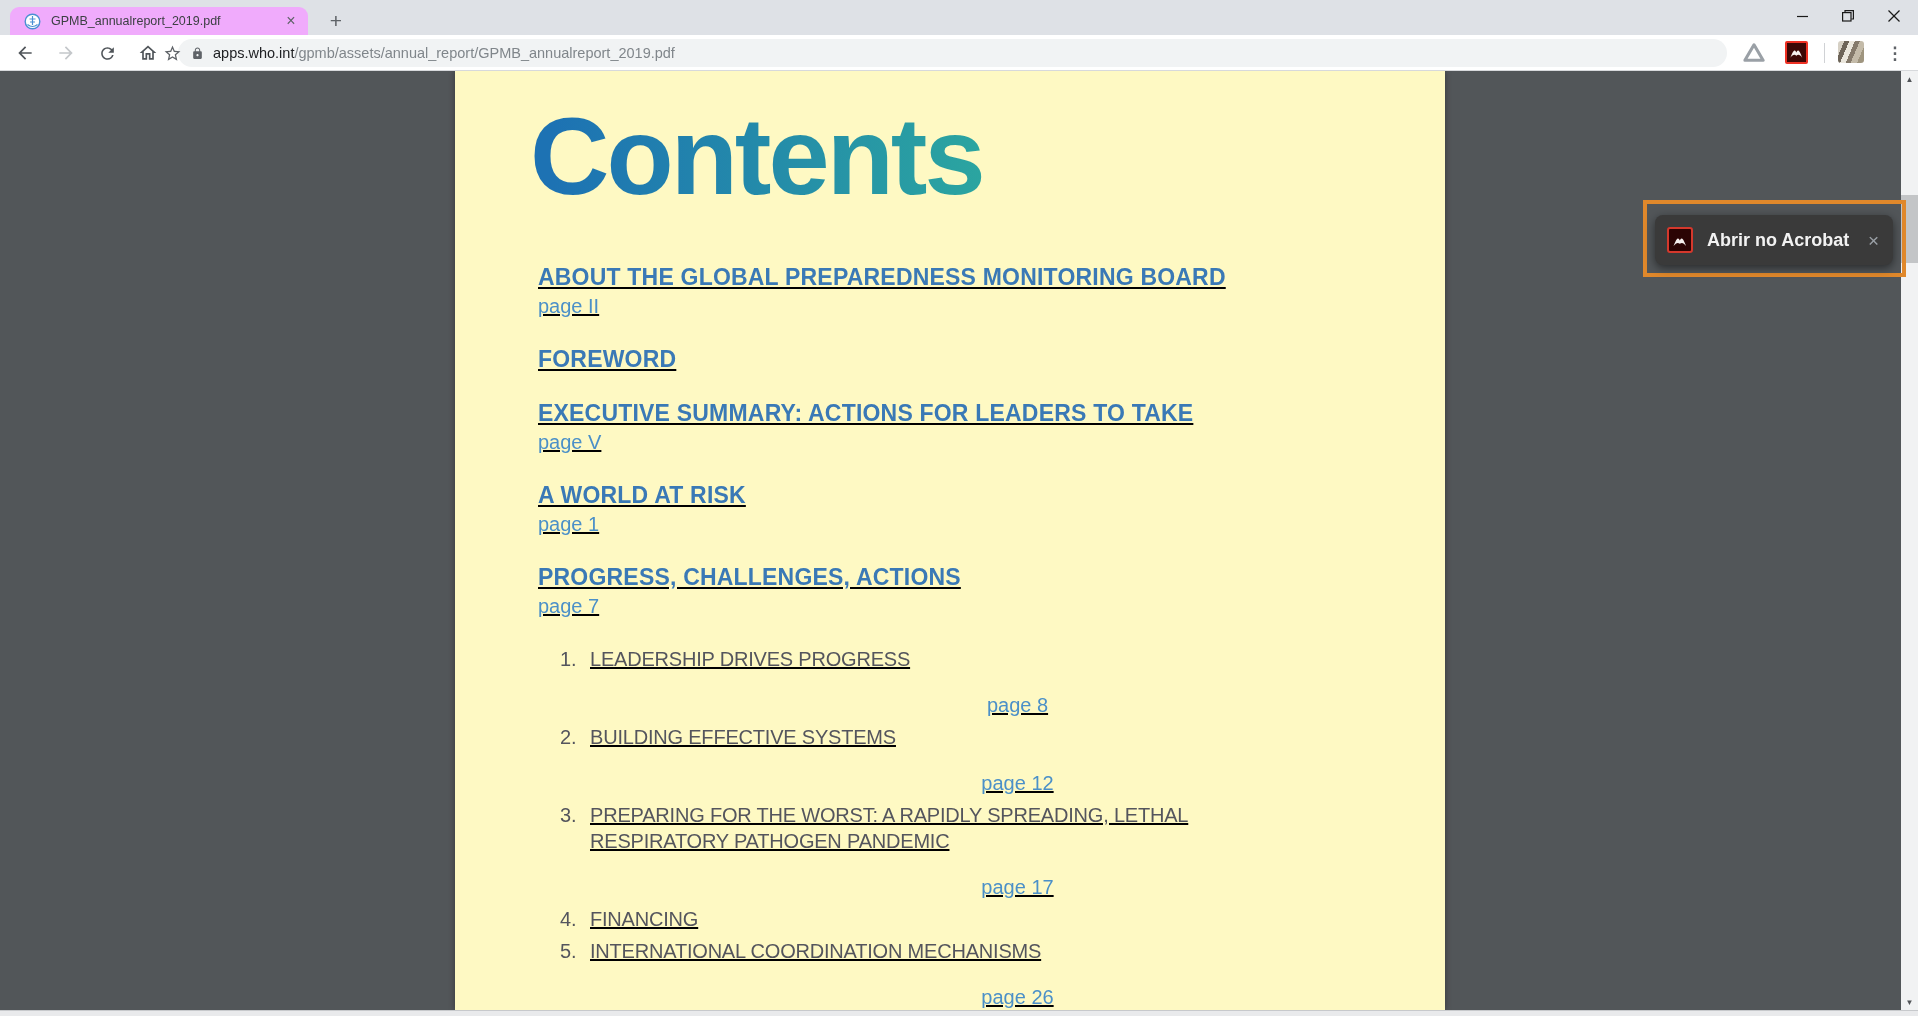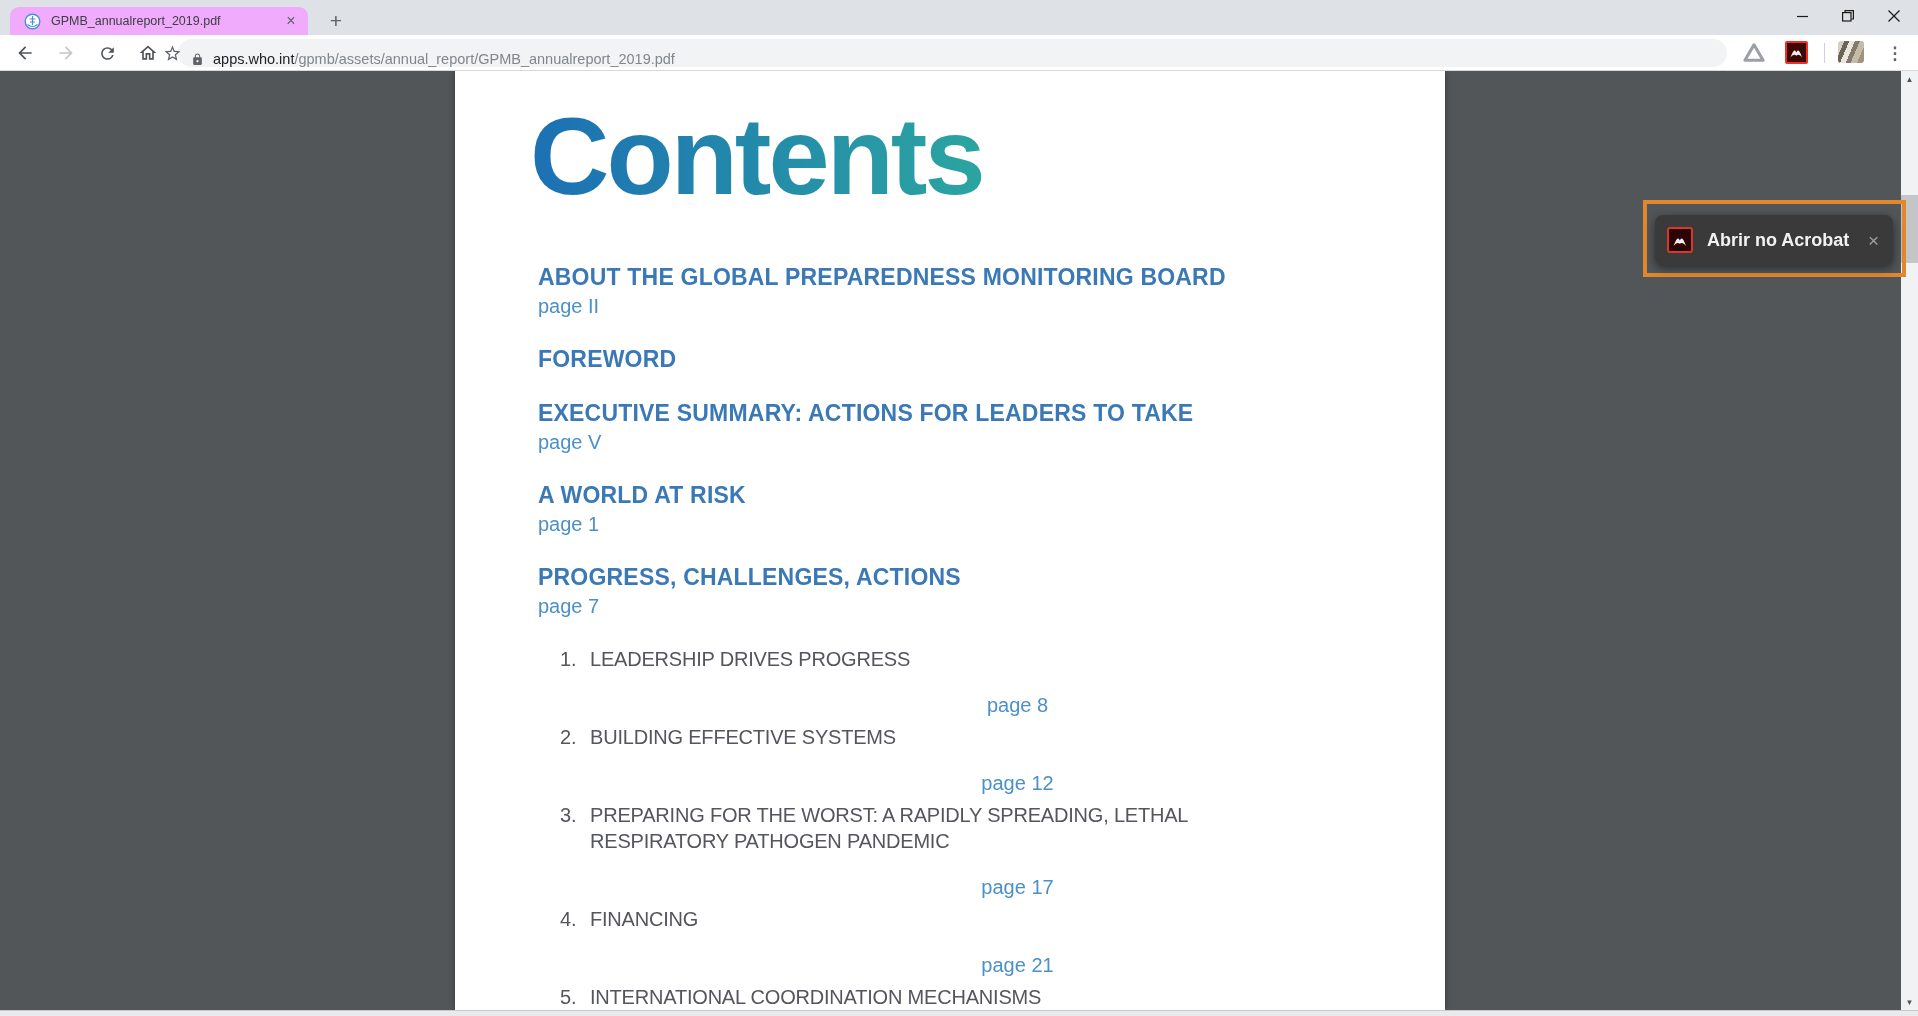--- a/index.html
+++ b/index.html
@@ -22,42 +22,42 @@
             color:#5f6368; font-size:21px; font-weight:400; }
   .win-controls { position:absolute; right:1px; top:1px; height:30px; display:flex; }
   .win-btn { width:46px; height:30px; display:flex; align-items:center; justify-content:center; }
 
   
   .toolbar { position:relative; height:36px; background:#ffffff;
              border-bottom:1px solid #d7d9dc; }
   .nav-btn { position:absolute; top:5px; width:26px; height:26px; display:flex;
              align-items:center; justify-content:center; border-radius:50%; }
   .omnibox { position:absolute; left:178px; top:4px; width:1549px; height:28px;
-             background:#f1f3f4; border-radius:14px; display:flex; align-items:flex-end;
+             background:#f1f3f4; border-radius:14px; display:flex; align-items:center;
              padding:0 36px 0 13px; }
   .url { font-size:14.5px; white-space:nowrap; margin-left:9px; }
   .url .host { color:#202124; }
   .url .path { color:#80868b; }
   .star-btn { position:absolute; right:1736px; top:9px; }
   .ext-btn { position:absolute; top:6px; display:flex; align-items:center; justify-content:center; }
   .acrobat-ext { left:1785px; width:23px; height:23px; background:#3c0705;
                  border:2px solid #ee3124; border-radius:2px; }
   .drive-ext { left:1742px; width:24px; height:24px; }
   .ext-sep { position:absolute; left:1824px; top:8px; width:1px; height:20px; background:#d0d2d5; }
   .photo-ext { left:1838px; width:26px; height:22px; border-radius:3px;
                background:linear-gradient(113deg,#d6d0c4 0 18%, #6d6458 18% 32%, #eae6dc 32% 48%,
                           #857a6b 48% 62%, #c4bba9 62% 80%, #9f957f 80%); }
   .dots-btn { left:1882px; width:26px; height:24px; color:#5f6368; font-size:17px;
               letter-spacing:0; font-weight:700; }
 
   
   .viewer { position:relative; height:945px; background:#525659; overflow:hidden; }
   .pdf-page { position:absolute; left:455px; top:0; width:990px; height:939px;
-              background:#ffffff; box-shadow:0 0 6px rgba(0,0,0,.35);
-              padding:30px 0 4px 83px; }
+              background:#fef9c3; box-shadow:0 0 6px rgba(0,0,0,.35);
+              padding:30px 0 4px 83px;text-decoration:underline; }
 
   .pdf-title { display:inline-block; font-size:110px; font-weight:800; letter-spacing:-3px;
                line-height:1; color:#1d72b3; margin-left:-8px; }
   @supports ((-webkit-background-clip:text) or (background-clip:text)) {
     .pdf-title { background:linear-gradient(90deg,#1d72b3 5%, #2ba5a0 100%);
                  -webkit-background-clip:text; background-clip:text;
                  color:transparent; -webkit-text-fill-color:transparent; }
   }
 
   .toc { margin-top:53px; }
@@ -223,21 +223,20 @@
             <div class="toc-page toc-item-page">page 12</div>
           </div>
           <div class="toc-item">
             <span class="toc-num">3.</span>
             <div class="toc-item-text">PREPARING FOR THE WORST: A RAPIDLY SPREADING, LETHAL RESPIRATORY PATHOGEN PANDEMIC</div>
             <div class="toc-page toc-item-page">page 17</div>
           </div>
           <div class="toc-item">
             <span class="toc-num">4.</span>
             <div class="toc-item-text">FINANCING</div>
-            <div class="toc-page toc-item-page">page 21</div>
           </div>
           <div class="toc-item">
             <span class="toc-num">5.</span>
             <div class="toc-item-text">INTERNATIONAL COORDINATION MECHANISMS</div>
             <div class="toc-page toc-item-page">page 26</div>
           </div>
         </div>
 
       </div>
     </div>

